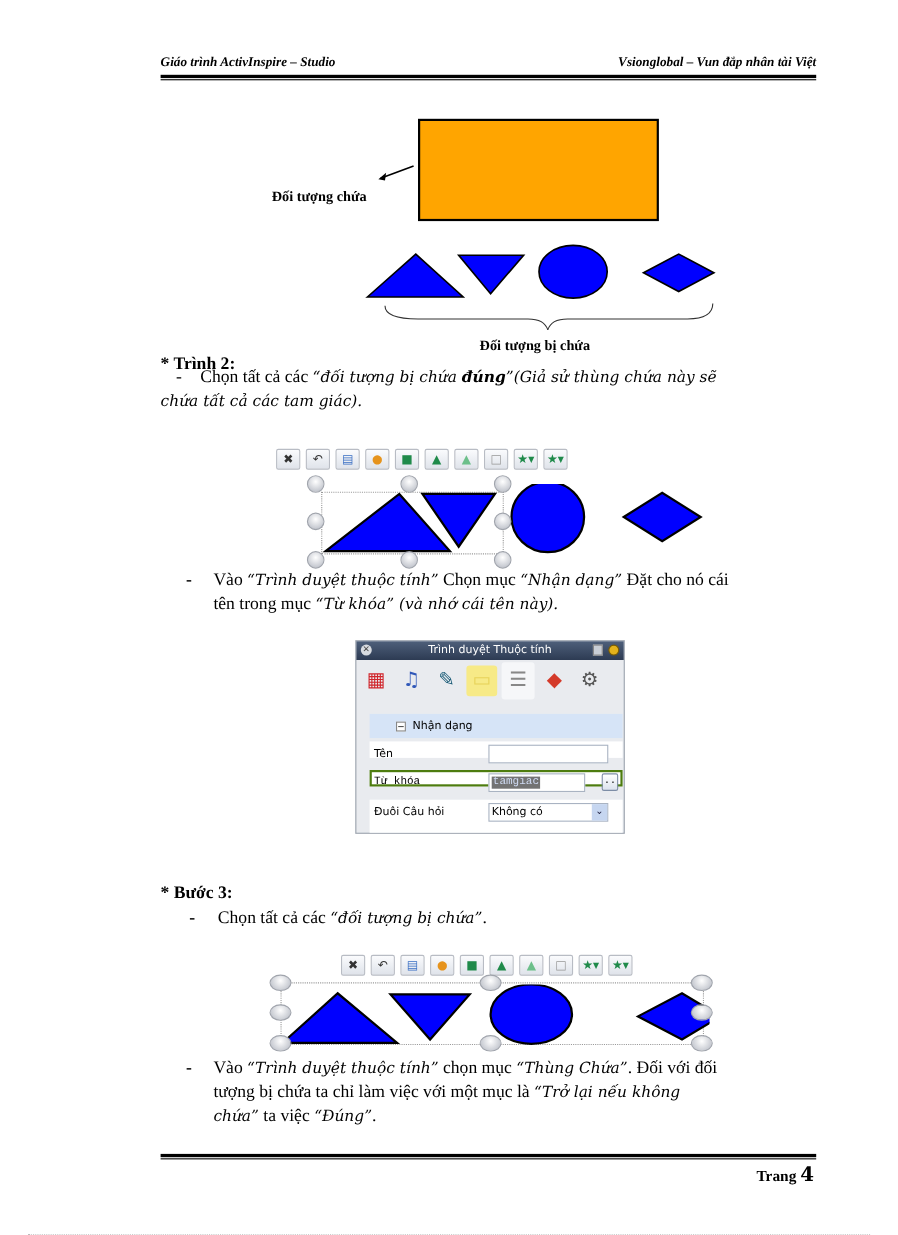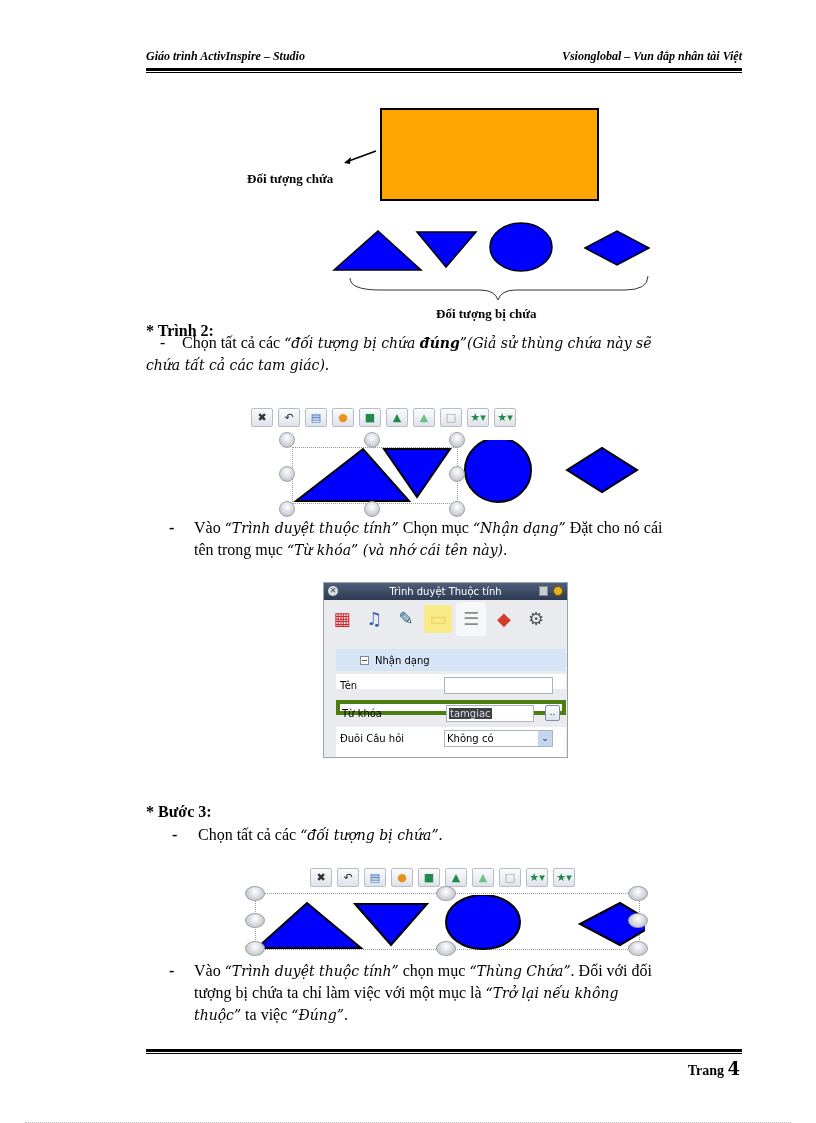--- a/index.html
+++ b/index.html
@@ -54,22 +54,22 @@
   .dlg-icons { height:37px; display:flex; align-items:center; gap:4px; padding-left:4px; }
   .dlg-ico { width:28px; height:28px; border-radius:3px; display:flex; align-items:center; justify-content:center; font-size:18px; }
   .dlg-ico.active { background:#f6f7f9; width:30px; height:34px; }
   .dlg-section { position:absolute; left:12px; top:66px; width:230px; height:22px; background:#d6e4f7;
                  font-size:10px; display:flex; align-items:center; padding-left:24px; box-sizing:border-box; }
   .dlg-section .minus { width:9px; height:9px; border:1px solid #888; background:#fff; margin-right:6px; position:relative; box-sizing:border-box; }
   .dlg-section .minus::after { content:""; position:absolute; left:1px; right:1px; top:3px; height:1px; background:#555; }
   .dlg-row { position:absolute; left:12px; width:230px; height:15px; background:#fff; font-size:10px; box-sizing:border-box; }
   .dlg-row .lbl { position:absolute; left:4px; top:6px; }
   .dlg-row .inp { position:absolute; left:108px; top:3px; width:109px; height:17px; border:1px solid #a9b3c2; box-sizing:border-box; background:#fff; font-size:10px; padding-left:2px; line-height:15px; }
-  .dlg-row.hl { border:4px solid #4d7c0f; }
-  .sel-text { background:#404040; color:#cfdaf2; padding:0 1px; }
+  .dlg-row.hl { border:2px solid #4d7c0f;font-family:Liberation Mono, monospace; }
+  .sel-text { background:#737373; color:#cfdaf2; padding:0 1px; }
   .dots-btn { position:absolute; right:4px; top:3px; width:15px; height:16px; border:1px solid #7d8da6; border-radius:2px; background:linear-gradient(#fff,#dce3ee); box-sizing:border-box; font-size:9px; text-align:center; line-height:12px; }
   .combo-arrow { position:absolute; right:0; top:0; width:14px; height:15px; background:#c6d6f0; font-size:9px; text-align:center; line-height:15px; color:#224; }
 </style>
 </head>
 <body>
 
 <div class="hdr-left">Giáo trình ActivInspire – Studio</div>
 <div class="hdr-right">Vsionglobal – Vun đắp nhân tài Việt</div>
 <div class="hdr-rule1"></div>
 <div class="hdr-rule2"></div>
@@ -204,21 +204,21 @@
   <div class="handle oval" style="left:628px;top:913px"></div>
   <div class="handle oval" style="left:245px;top:941px"></div>
   <div class="handle oval" style="left:436px;top:941px"></div>
   <div class="handle oval" style="left:628px;top:941px"></div>
 </div>
 
 <div class="bullet" style="left:169px;top:962px">-</div>
 <div class="para" style="left:194px;top:960px;width:560px">
   <span>Vào </span><i>“Trình duyệt thuộc tính”</i><span> chọn mục </span><i>“Thùng Chứa”</i><span>. Đối với đối</span><br>
   <span>tượng bị chứa ta chỉ làm việc với một mục là </span><i>“Trở lại nếu không</i><br>
-  <i>thuộc”</i><span> ta việc </span><i>“Đúng”</i><span>.</span>
+  <i>chứa”</i><span> ta việc </span><i>“Đúng”</i><span>.</span>
 </div>
 
 <div class="ftr-rule1"></div>
 <div class="ftr-rule2"></div>
 <div class="page-num">
   <span>Trang</span>
   <span class="num">4</span>
 </div>
 <div class="dotted-line"></div>
 

